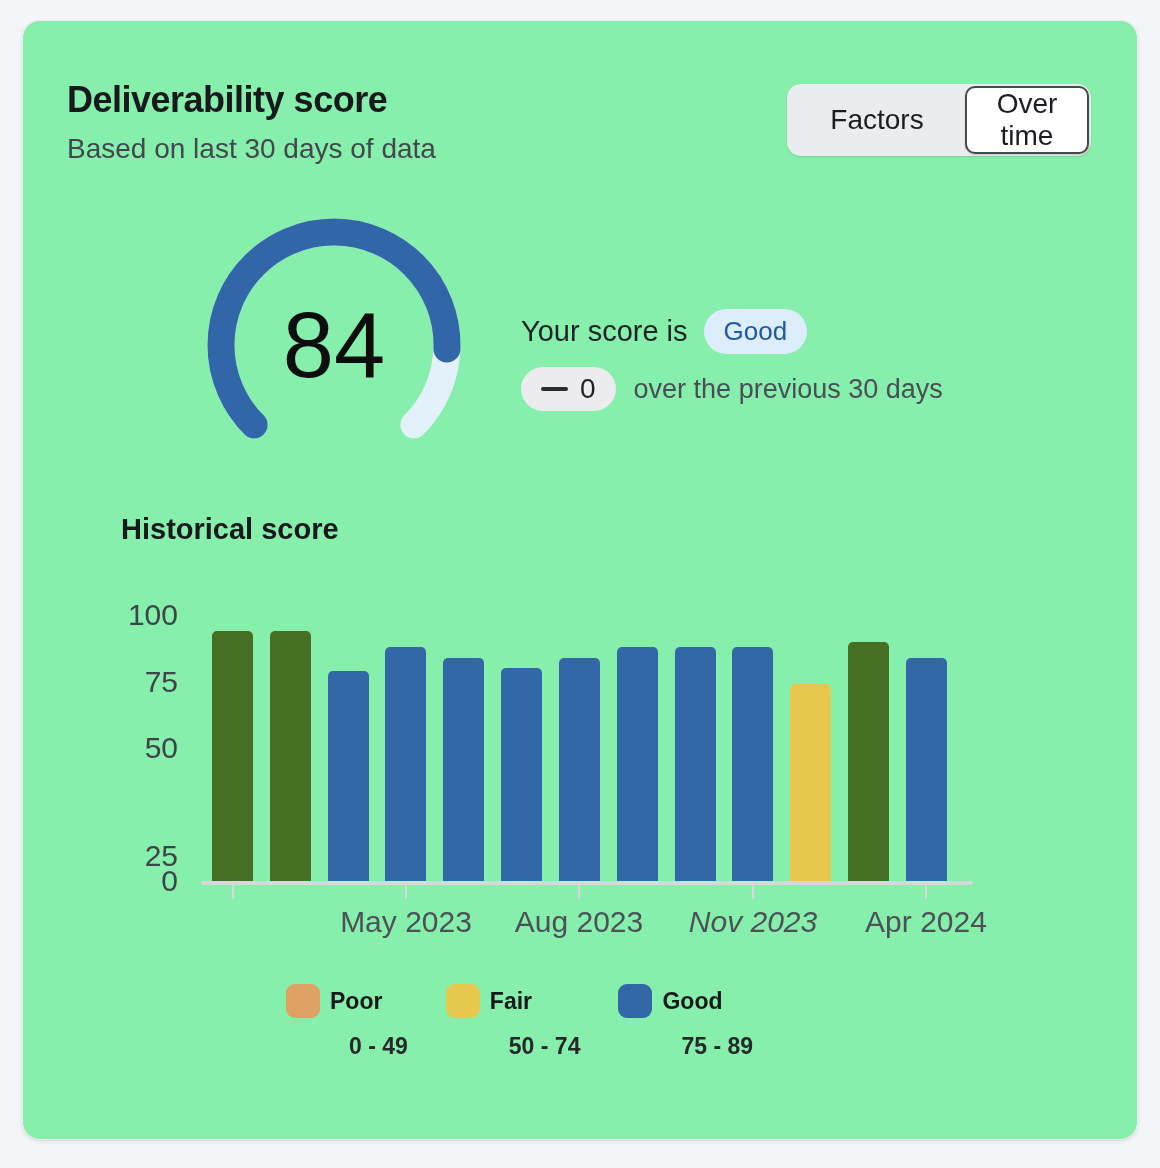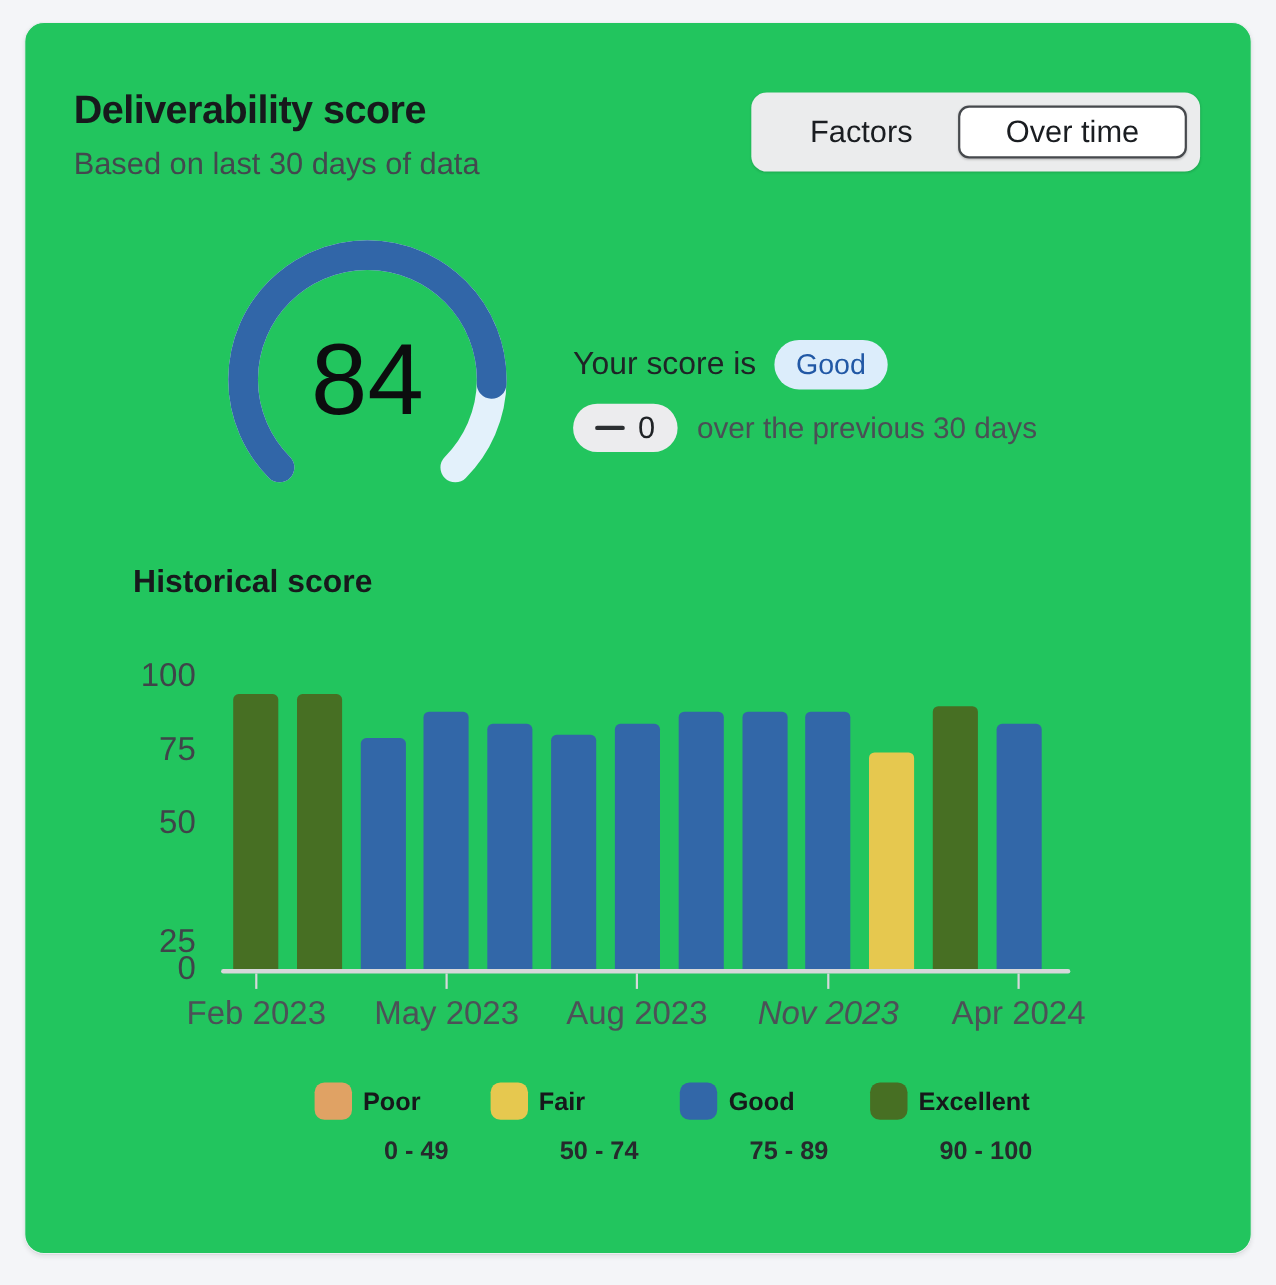--- a/index.html
+++ b/index.html
@@ -6,29 +6,29 @@
   html,body { width:1160px; height:1168px; }
   body {
     background:#f4f5f8;
     font-family:"Liberation Sans", sans-serif;
     color:#17191c;
     position:relative;
     overflow:hidden;
   }
   .card {
     position:absolute; left:22px; top:20px; width:1116px; height:1120px;
-    background:#22c55e; border-radius:18px;
+    background:#86efac; border-radius:18px;
     border:1px solid #eceef1;
     box-shadow:0 2px 4px rgba(20,24,31,.08), 0 1px 0 rgba(20,24,31,.04);
   }
   
   .title { position:absolute; left:44px; top:58px; font-size:36px; font-weight:700; letter-spacing:-.5px; color:#17191c; }
   .subtitle { position:absolute; left:44px; top:112px; font-size:28px; color:#43484e; }
-  .seg { position:absolute; top:63px; right:46px; height:72px; width:408px;
-    background:#ebeced; border-radius:14px; display:flex; align-items:stretch; padding:12px;
+  .seg { position:absolute; top:63px; right:46px; height:72px; width:304px;
+    background:#ebeced; border-radius:14px; display:flex; align-items:stretch; padding:2px;
     box-shadow:0 1px 2px rgba(0,0,0,.12); }
   .seg button { font-family:inherit; font-size:28px; color:#1a1d21; background:transparent;
     border:none; border-radius:10px; cursor:pointer; }
   .seg .seg-left { flex:0 0 176px; }
   .seg .seg-right { flex:1; background:#ffffff; border:2px solid #46494d; box-shadow:0 1px 2px rgba(0,0,0,.18); }
   
   .gauge-box { position:absolute; left:181px; top:194px; width:260px; height:236px; }
   .score-num { font-size:92px; fill:#0c0d0e; font-family:"Liberation Sans", sans-serif; }
   .score-info { position:absolute; left:498px; top:288px; }
   .score-row1 { display:flex; align-items:center; gap:16px; }
@@ -106,21 +106,20 @@
       <div class="bar" style="left: 478px; top: 647px; width: 41px; height: 213px; background: rgb(50, 103, 168);"></div>
       <div class="bar" style="left: 536px; top: 637px; width: 41px; height: 223px; background: rgb(50, 103, 168);"></div>
       <div class="bar" style="left: 594px; top: 626px; width: 41px; height: 234px; background: rgb(50, 103, 168);"></div>
       <div class="bar" style="left: 652px; top: 626px; width: 41px; height: 234px; background: rgb(50, 103, 168);"></div>
       <div class="bar" style="left: 709px; top: 626px; width: 41px; height: 234px; background: rgb(50, 103, 168);"></div>
       <div class="bar" style="left: 767px; top: 663px; width: 41px; height: 197px; background: rgb(230, 200, 79);"></div>
       <div class="bar" style="left: 825px; top: 621px; width: 41px; height: 239px; background: rgb(71, 111, 35);"></div>
       <div class="bar" style="left: 883px; top: 637px; width: 41px; height: 223px; background: rgb(50, 103, 168);"></div>
       <div class="baseline" style="left: 178px; top: 860px; width: 772px;"></div>
       <div class="tickmark" style="left: 209px; top: 864px;"></div>
-      <div class="x-label" style="left: 125px; top: 884px;">Feb 2023</div>
       <div class="tickmark" style="left: 382px; top: 864px;"></div>
       <div class="x-label" style="left: 298px; top: 884px;">May 2023</div>
       <div class="tickmark" style="left: 555px; top: 864px;"></div>
       <div class="x-label" style="left: 471px; top: 884px;">Aug 2023</div>
       <div class="tickmark" style="left: 729px; top: 864px;"></div>
       <div class="x-label" style="left: 645px; top: 884px; font-style: italic;">Nov 2023</div>
       <div class="tickmark" style="left: 902px; top: 864px;"></div>
       <div class="x-label" style="left: 818px; top: 884px;">Apr 2024</div>
     </div>
 
@@ -139,22 +138,15 @@
         </div>
         <div class="legend-range">50 - 74</div>
       </div>
       <div class="legend-item">
         <div class="legend-top">
           <span class="swatch" style="background:#3267a8"></span>
           <span class="legend-label">Good</span>
         </div>
         <div class="legend-range">75 - 89</div>
       </div>
-      <div class="legend-item">
-        <div class="legend-top">
-          <span class="swatch" style="background:#476f23"></span>
-          <span class="legend-label">Excellent</span>
-        </div>
-        <div class="legend-range">90 - 100</div>
-      </div>
     </div>
 
 </div>
 
 </body></html>

